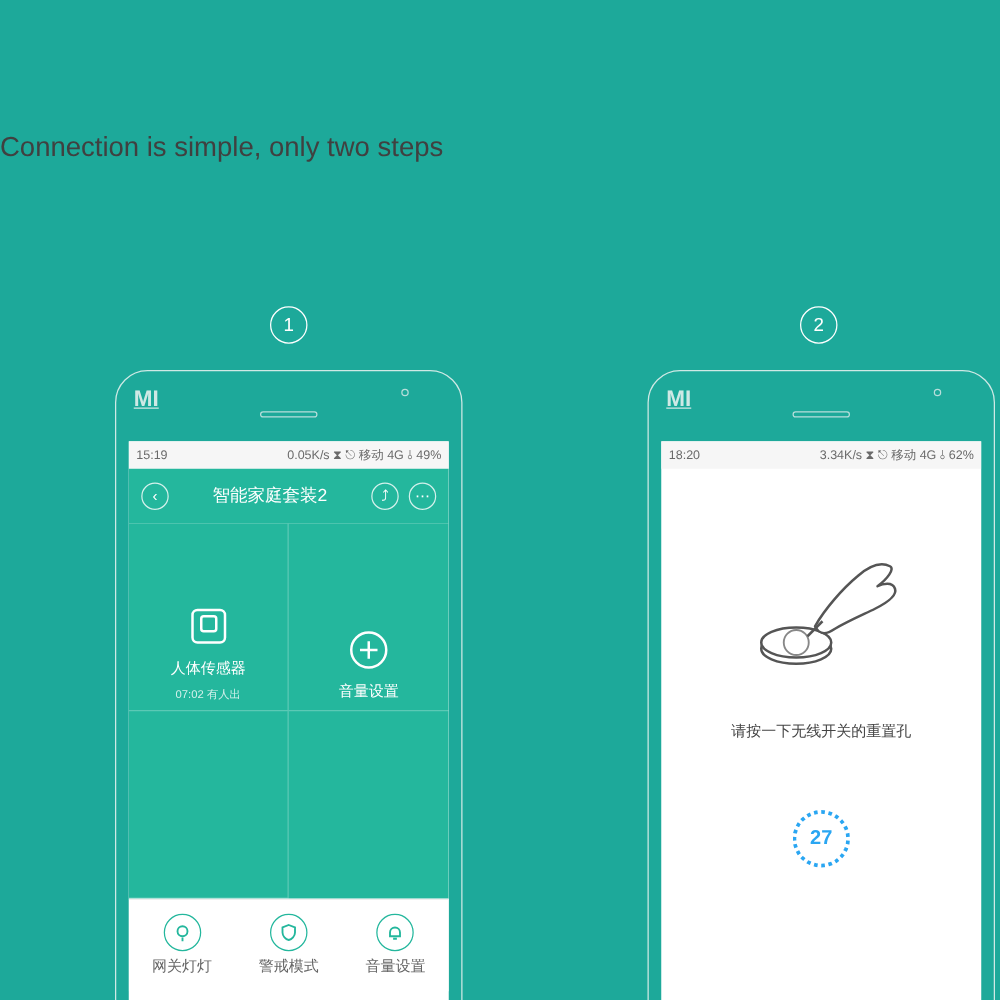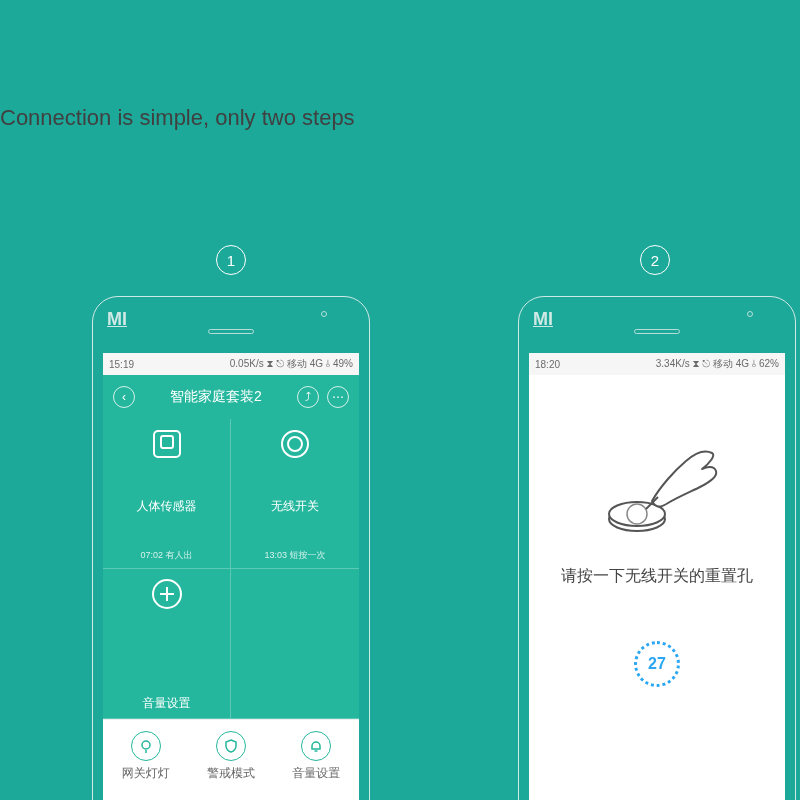--- a/index.html
+++ b/index.html
@@ -106,23 +106,23 @@
   .s1-header .side { display:flex; gap:8px; align-items:center; }
   .s1-grid {
     background: #24b79d;
     display: grid;
     grid-template-columns: 1fr 1fr;
     grid-template-rows: 150px 150px;
   }
   .tile {
     border-right: 1px solid rgba(255,255,255,.25);
     border-bottom: 1px solid rgba(255,255,255,.25);
-    display: flex; flex-direction: column; align-items: center; justify-content: space-between;
+    display: flex; flex-direction: column; align-items: center; justify-content: flex-end;
     color: #ffffff;
-    gap: 23px;
+    gap: 6px;
     padding: 6px;
     text-align: center;
   }
   .tile:nth-child(2n) { border-right: none; }
   .tile .t-label { font-size: 12px; }
   .tile .t-sub { font-size: 9px; opacity: .8; }
   .tile svg { display:block; }
 
   .s1-bottombar {
     background: #ffffff;
@@ -140,21 +140,21 @@
     display: flex; align-items: center; justify-content: center;
     color: #24b79d;
   }
 
   
   .s2-body { padding: 24px 10px 0 10px; text-align: center; }
   .s2-illus {
     height: 160px;
     display: flex; align-items: center; justify-content: center;
   }
-  .s2-instr { font-size: 16px; color: #444; margin-top: 7px; }
+  .s2-instr { font-size: 12px; color: #444; margin-top: 18px; }
   .s2-countdown {
     margin: 54px auto 0 auto;
     width: 46px; height: 46px;
     border-radius: 50%;
     border: 3px dotted #2aa6f2;
     display: flex; align-items: center; justify-content: center;
     color: #2aa6f2; font-size: 16px; font-weight: 700;
   }
 </style>
 </head>
@@ -187,28 +187,20 @@
       </div>
     </div>
     <div class="s1-grid">
       <div class="tile">
         <svg width="38" height="38">
             <rect x="6" y="6" width="26" height="26" rx="4" fill="none" stroke="#fff" stroke-width="2"></rect>
             <rect x="13" y="11" width="12" height="12" rx="2" fill="none" stroke="#fff" stroke-width="2"></rect>
           </svg>
         <div class="t-label">人体传感器</div>
         <div class="t-sub">07:02 有人出</div>
-      </div>
-      <div class="tile">
-        <svg width="38" height="38">
-            <circle cx="19" cy="19" r="13" fill="none" stroke="#fff" stroke-width="2"></circle>
-            <circle cx="19" cy="19" r="7" fill="none" stroke="#fff" stroke-width="2"></circle>
-          </svg>
-        <div class="t-label">无线开关</div>
-        <div class="t-sub">13:03 短按一次</div>
       </div>
       <div class="tile">
         <svg width="38" height="38">
             <circle cx="19" cy="19" r="14" fill="none" stroke="#fff" stroke-width="2"></circle>
             <line x1="19" y1="12" x2="19" y2="26" stroke="#fff" stroke-width="2"></line>
             <line x1="12" y1="19" x2="26" y2="19" stroke="#fff" stroke-width="2"></line>
           </svg>
         <div class="t-label">音量设置</div>
       </div>
       <div class="tile"></div>

